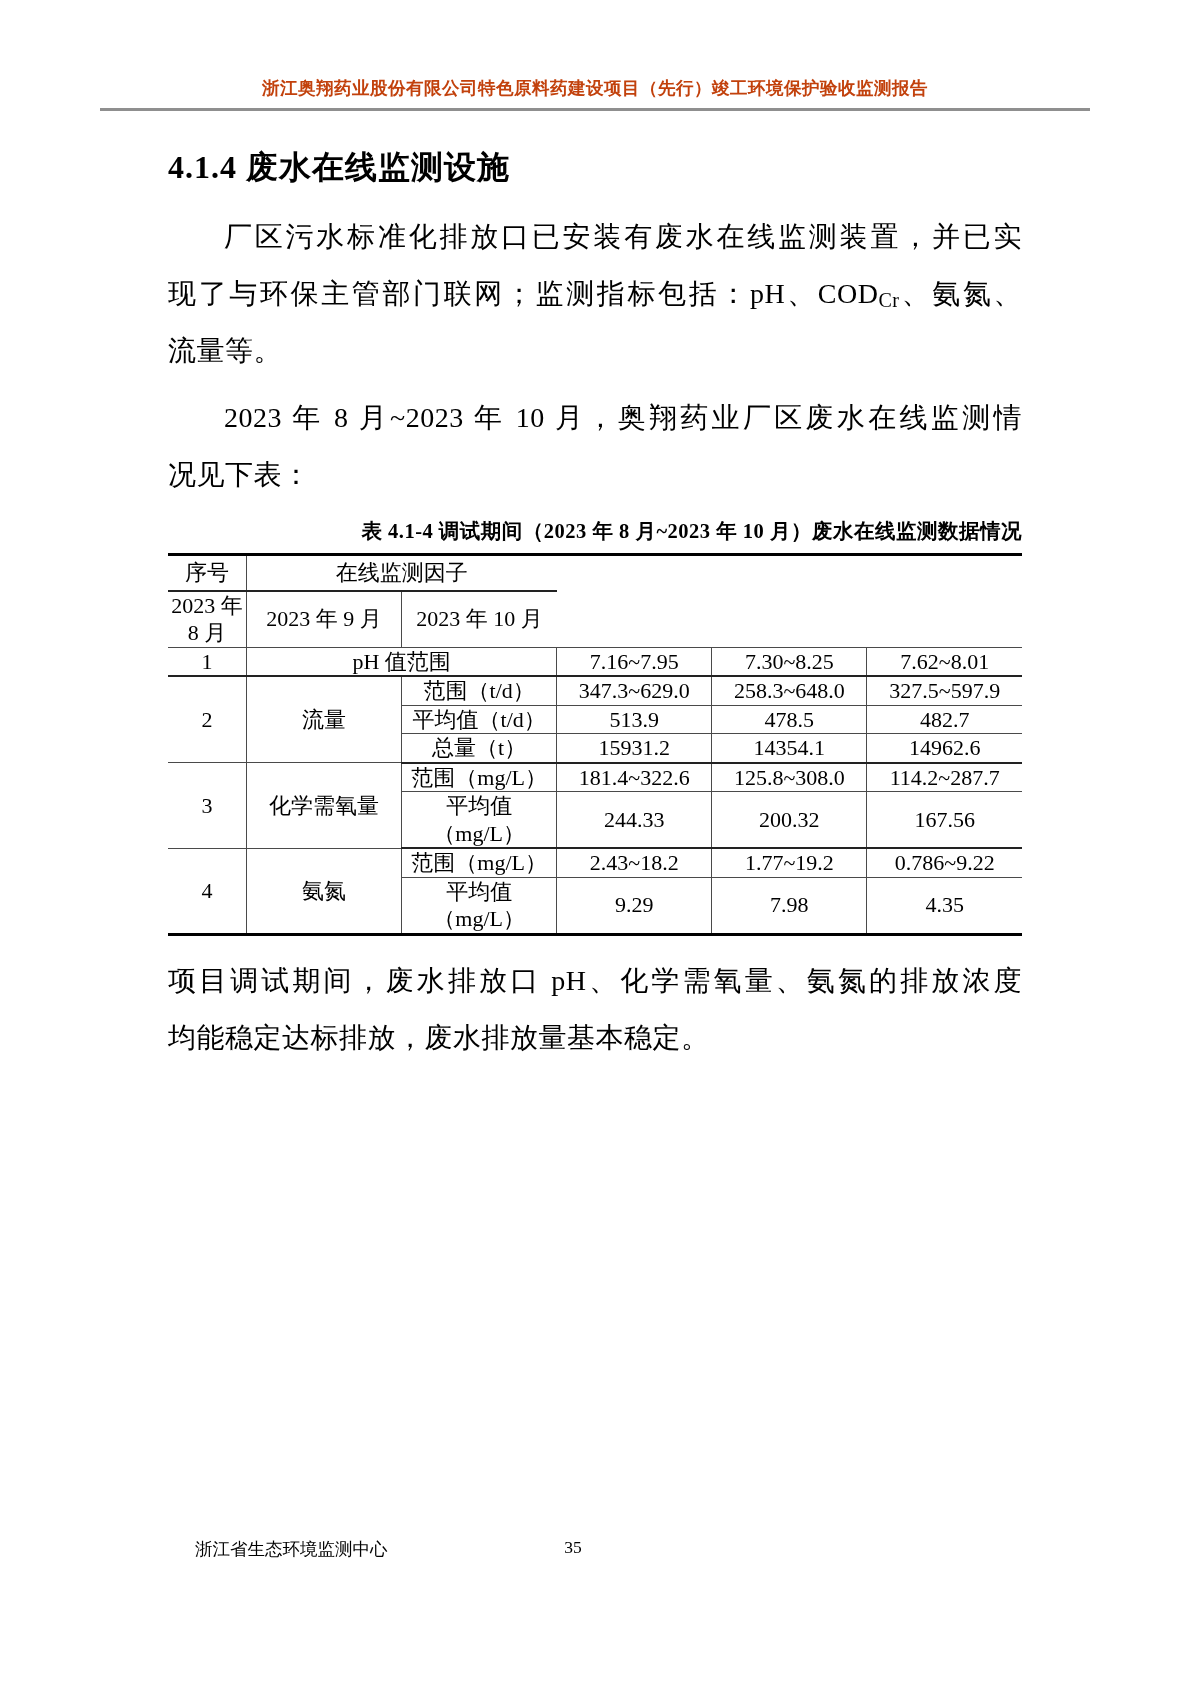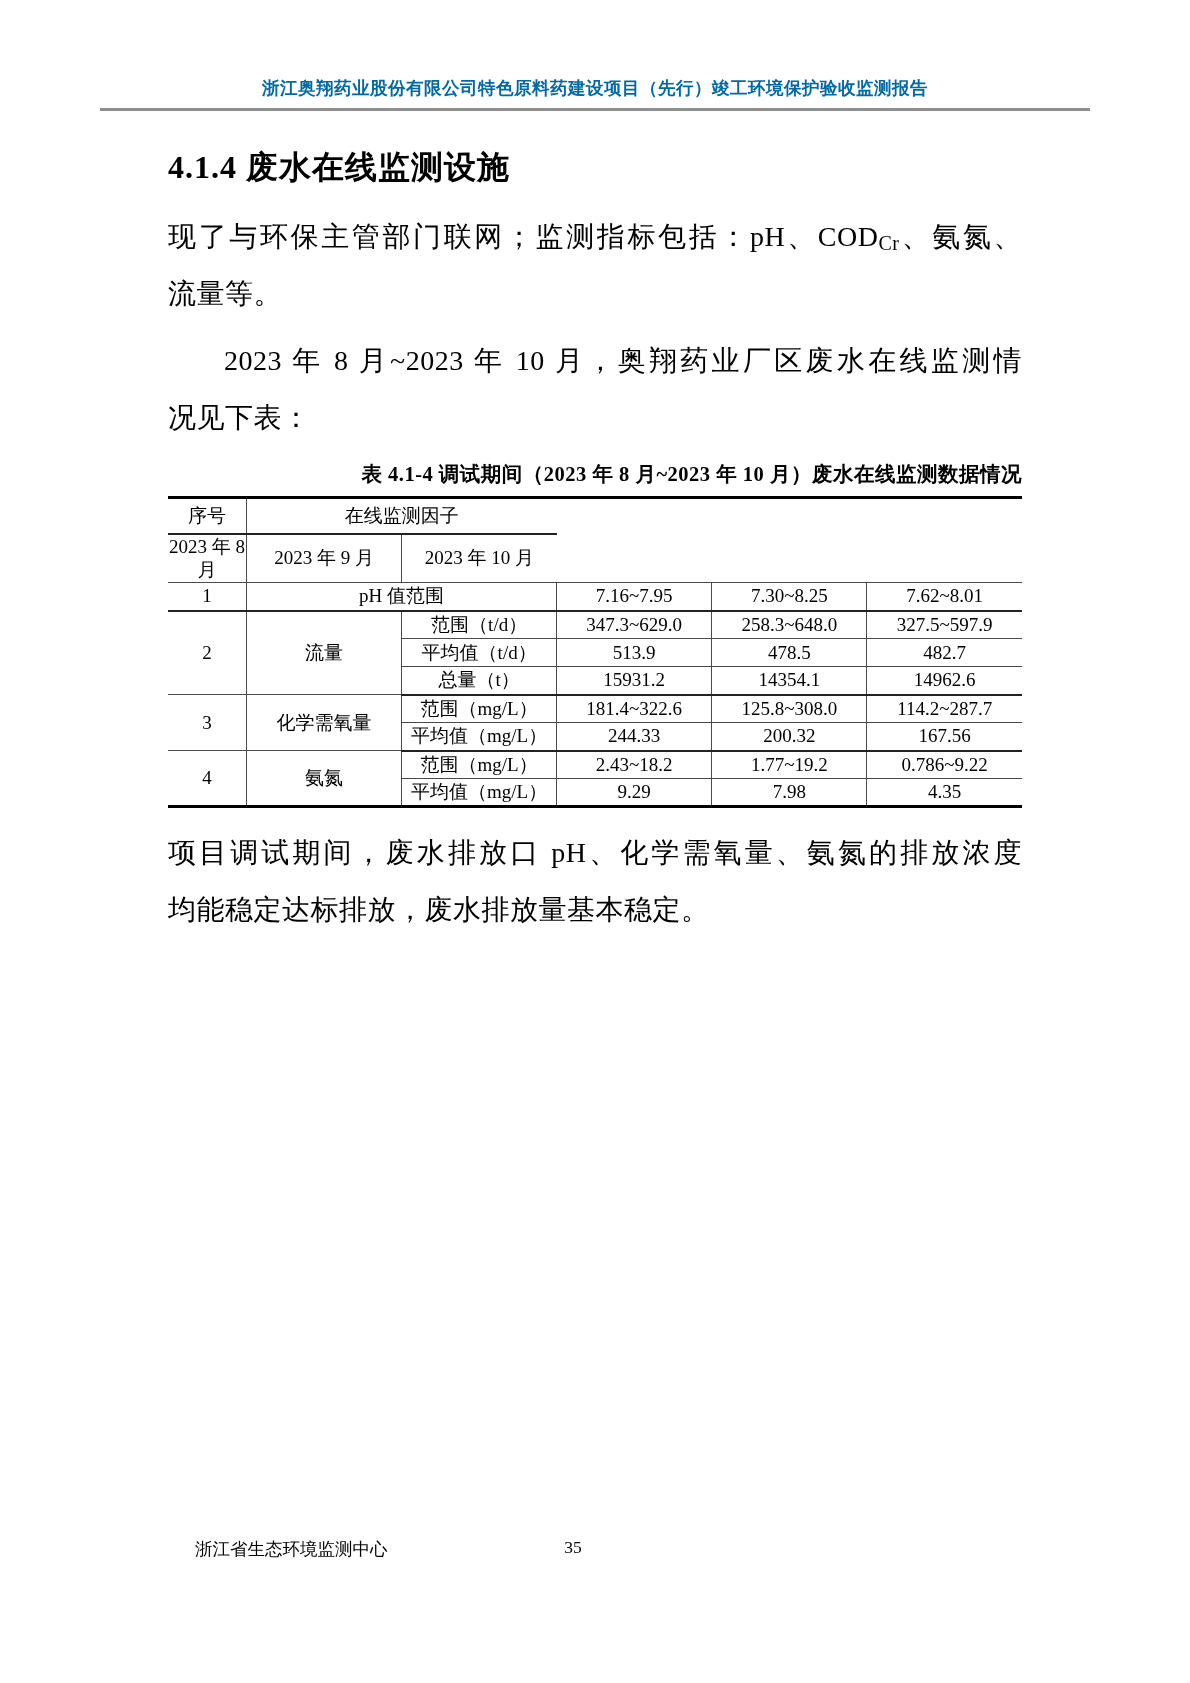--- a/index.html
+++ b/index.html
@@ -8,21 +8,21 @@
     width:1190px; height:1683px;
     margin:0 auto;
     background:#ffffff;
     font-family:"Liberation Serif","DejaVu Serif",serif;
     color:#000;
     overflow:hidden;
   }
   
   .doc-header {
     position:absolute; top:76px; left:100px; width:990px;
-    text-align:center; font-size:17.5px; font-weight:bold; color:#0369a1;
+    text-align:center; font-size:17.5px; font-weight:bold; color:#c2410c;
     letter-spacing:0.5px;
   }
   .header-rule {
     position:absolute; top:108px; left:100px; width:990px; height:3px;
     background:#8f8f8f;
   }
   .content { position:absolute; top:140px; left:168px; width:854px; }
 
   .section-heading {
     font-size:32px; font-weight:bold; margin:6px 0 18px 0; letter-spacing:1px;
@@ -36,21 +36,21 @@
   .pline.indent { padding-left:56px; }
   .pline sub { font-size:20px; vertical-align:-4px; }
 
   .table-title {
     text-align:right; font-size:20.5px; font-weight:bold;
     margin:14px 0 8px 0; letter-spacing:0.5px;
   }
   table.data {
     border-collapse:collapse; width:854px; table-layout:fixed;
     border-top:3.5px solid #000; border-bottom:3.5px solid #000;
-    font-size:19px;
+    font-size:22px;
   }
   table.data td, table.data th {
     border:1px solid #4a4a4a; text-align:center; vertical-align:middle;
     padding:0; font-weight:normal; line-height:1.25;
   }
   table.data .c1 { width:78px; }
   table.data .c2 { width:86px; }
   table.data .c3 { width:180px; }
   table.data .c4 { width:163px; }
   table.data .c5 { width:165px; }
@@ -75,20 +75,21 @@
 <div class="page">
 
   <div class="doc-header">浙江奥翔药业股份有限公司特色原料药建设项目（先行）竣工环境保护验收监测报告</div>
   <div class="header-rule"></div>
 
   <div class="content">
 
     <div class="section-heading">4.1.4 废水在线监测设施</div>
 
     <div class="para">
+      <div class="pline j indent">厂区污水标准化排放口已安装有废水在线监测装置，并已实</div>
       <div class="pline j"><span>现了与环保主管部门联网；监测指标包括：pH、COD</span><sub>Cr</sub><span>、氨氮、</span></div>
       <div class="pline">流量等。</div>
     </div>
 
     <div class="para">
       <div class="pline j indent">2023 年 8 月~2023 年 10 月，奥翔药业厂区废水在线监测情</div>
       <div class="pline">况见下表：</div>
     </div>
 
     <div class="table-title">表 4.1-4 调试期间（2023 年 8 月~2023 年 10 月）废水在线监测数据情况</div>

